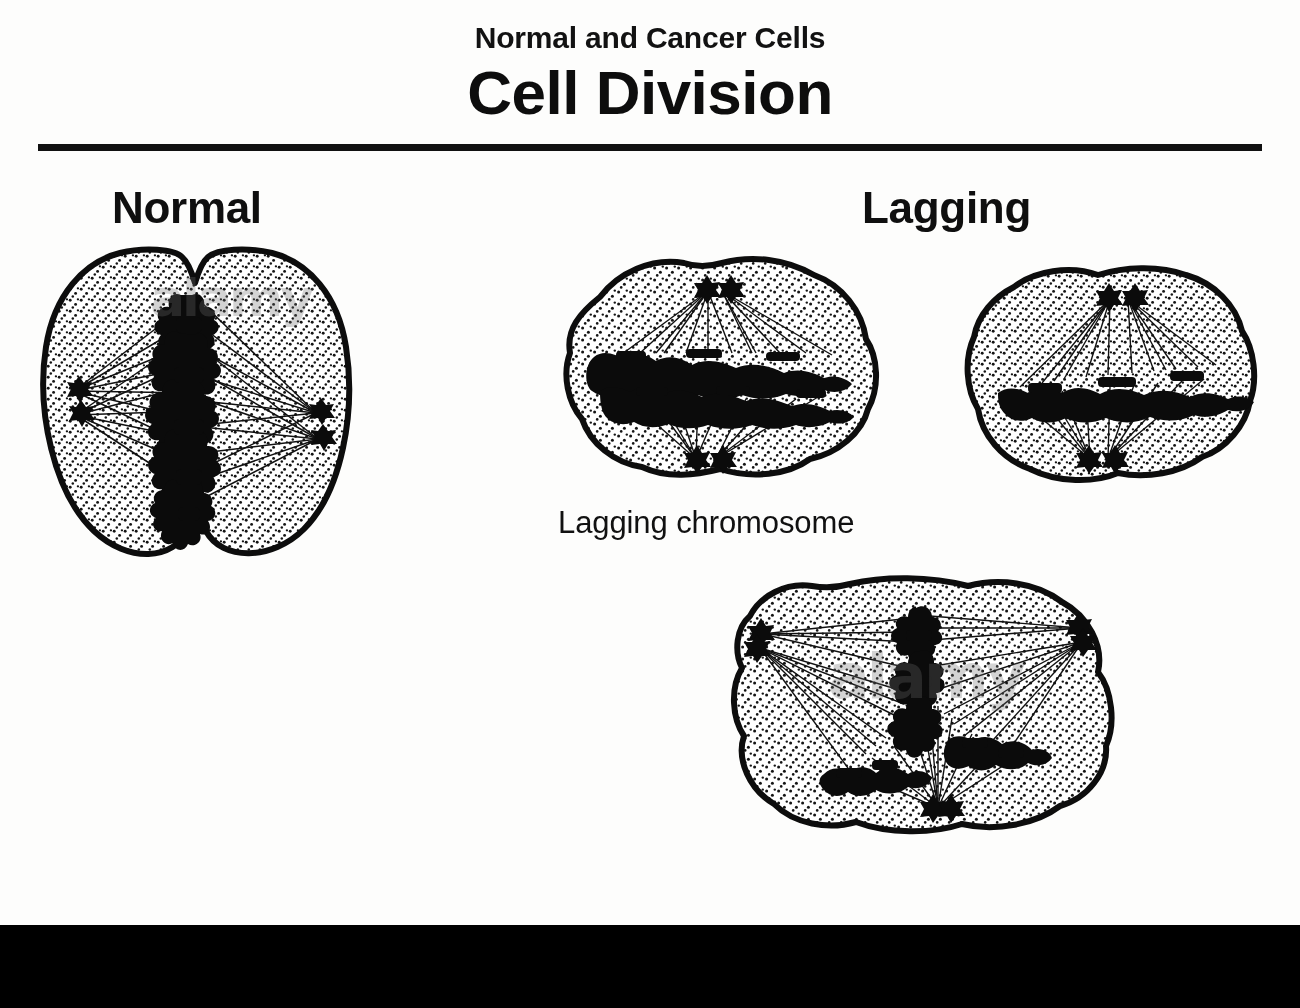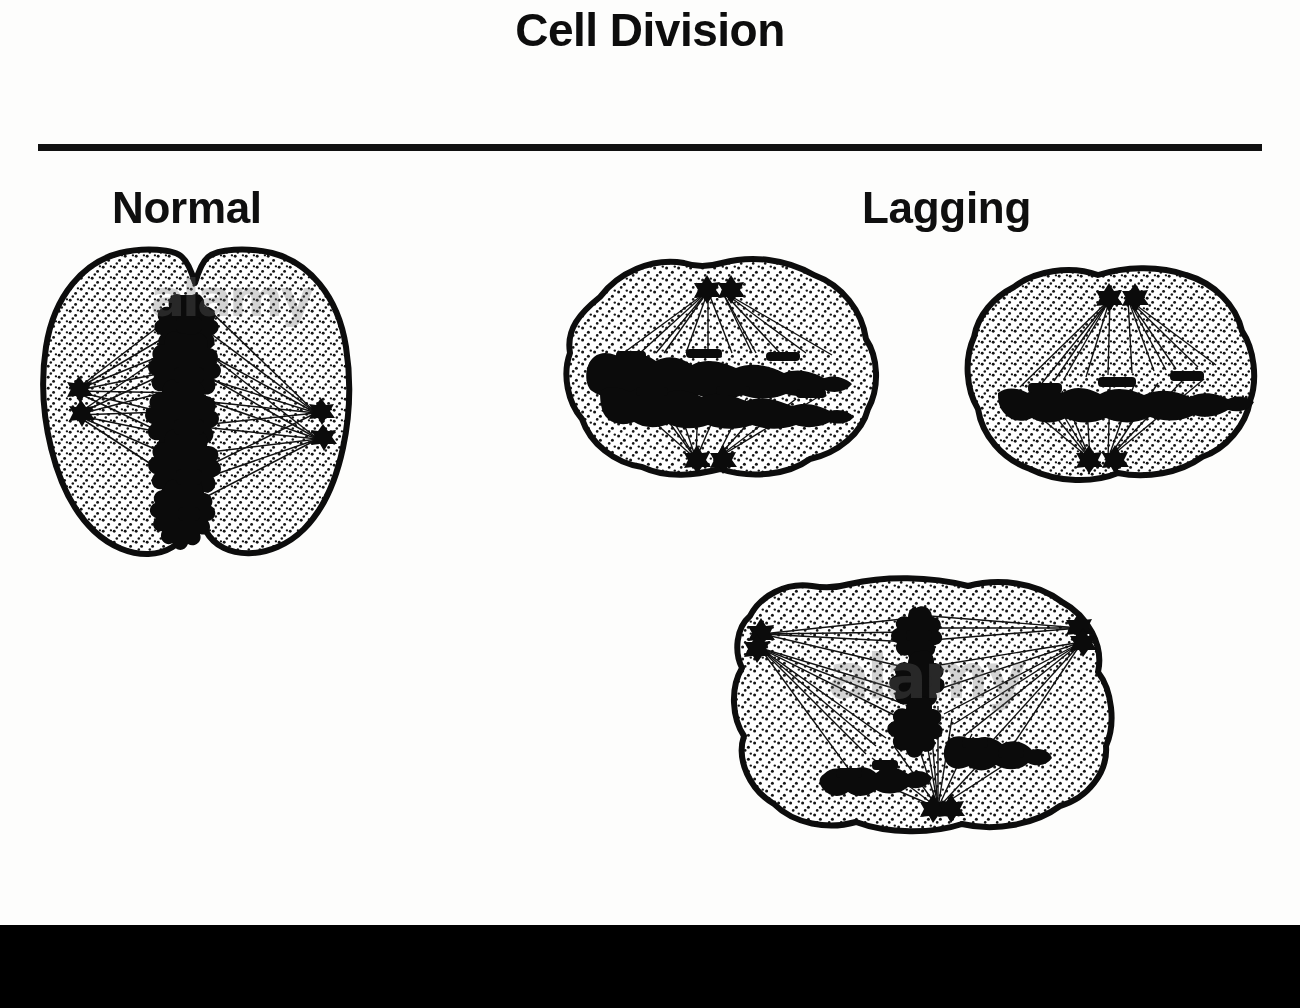--- a/index.html
+++ b/index.html
@@ -27,21 +27,21 @@
     padding-top: 22px;
     font-size: 30px;
     font-weight: bold;
     letter-spacing: -0.2px;
     color: #121212;
     line-height: 1.05;
   }
   #maintitle {
     margin: 0;
     padding-top: 6px;
-    font-size: 46px;
+    font-size: 62px;
     font-weight: bold;
     letter-spacing: -0.5px;
     color: #0d0d0d;
     line-height: 1.05;
   }
   #rule {
     position: absolute;
     left: 38px;
     top: 144px;
     width: 1224px;
@@ -99,20 +99,21 @@
   }
   #ghost-1 { left: 150px; top: 268px; font-size: 52px; }
   #ghost-2 { left: 828px; top: 640px; font-size: 62px; }
 </style>
 </head>
 <body>
 
 <div id="page">
 
   <div id="header">
+    <div id="subtitle">Normal and Cancer Cells</div>
     <div id="maintitle">Cell Division</div>
   </div>
   <div id="rule"></div>
 
   <div class="col-heading" id="heading-normal">Normal</div>
   <div class="col-heading" id="heading-cancer">Lagging</div>
 
   <svg width="0" height="0" style="position:absolute" aria-hidden="true">
     <defs>
       <pattern id="stipple" x="0" y="0" width="11" height="11" patternUnits="userSpaceOnUse">
@@ -431,20 +432,21 @@
       <g fill="#0b0b0b">
         <path d="M212,230 l5,-8 l5,8 l8,-1 l-4,8 l5,7 l-9,0 l-5,7 l-4,-7 l-9,1 l4,-8 l-4,-7 l8,0 Z"></path>
         <path d="M230,230 l5,-8 l5,8 l8,-1 l-4,8 l5,7 l-9,0 l-5,7 l-4,-7 l-9,1 l4,-8 l-4,-7 l8,0 Z"></path>
       </g>
     </svg>
   </div>
 
   <div class="ghost" id="ghost-1">alamy</div>
   <div class="ghost" id="ghost-2">alamy</div>
 
+  <div class="caption" id="caption-lagging">Lagging chromosome</div>
 
   <div id="watermark-bar">
     
     
     
   </div>
 
 </div>
 
 </body></html>

